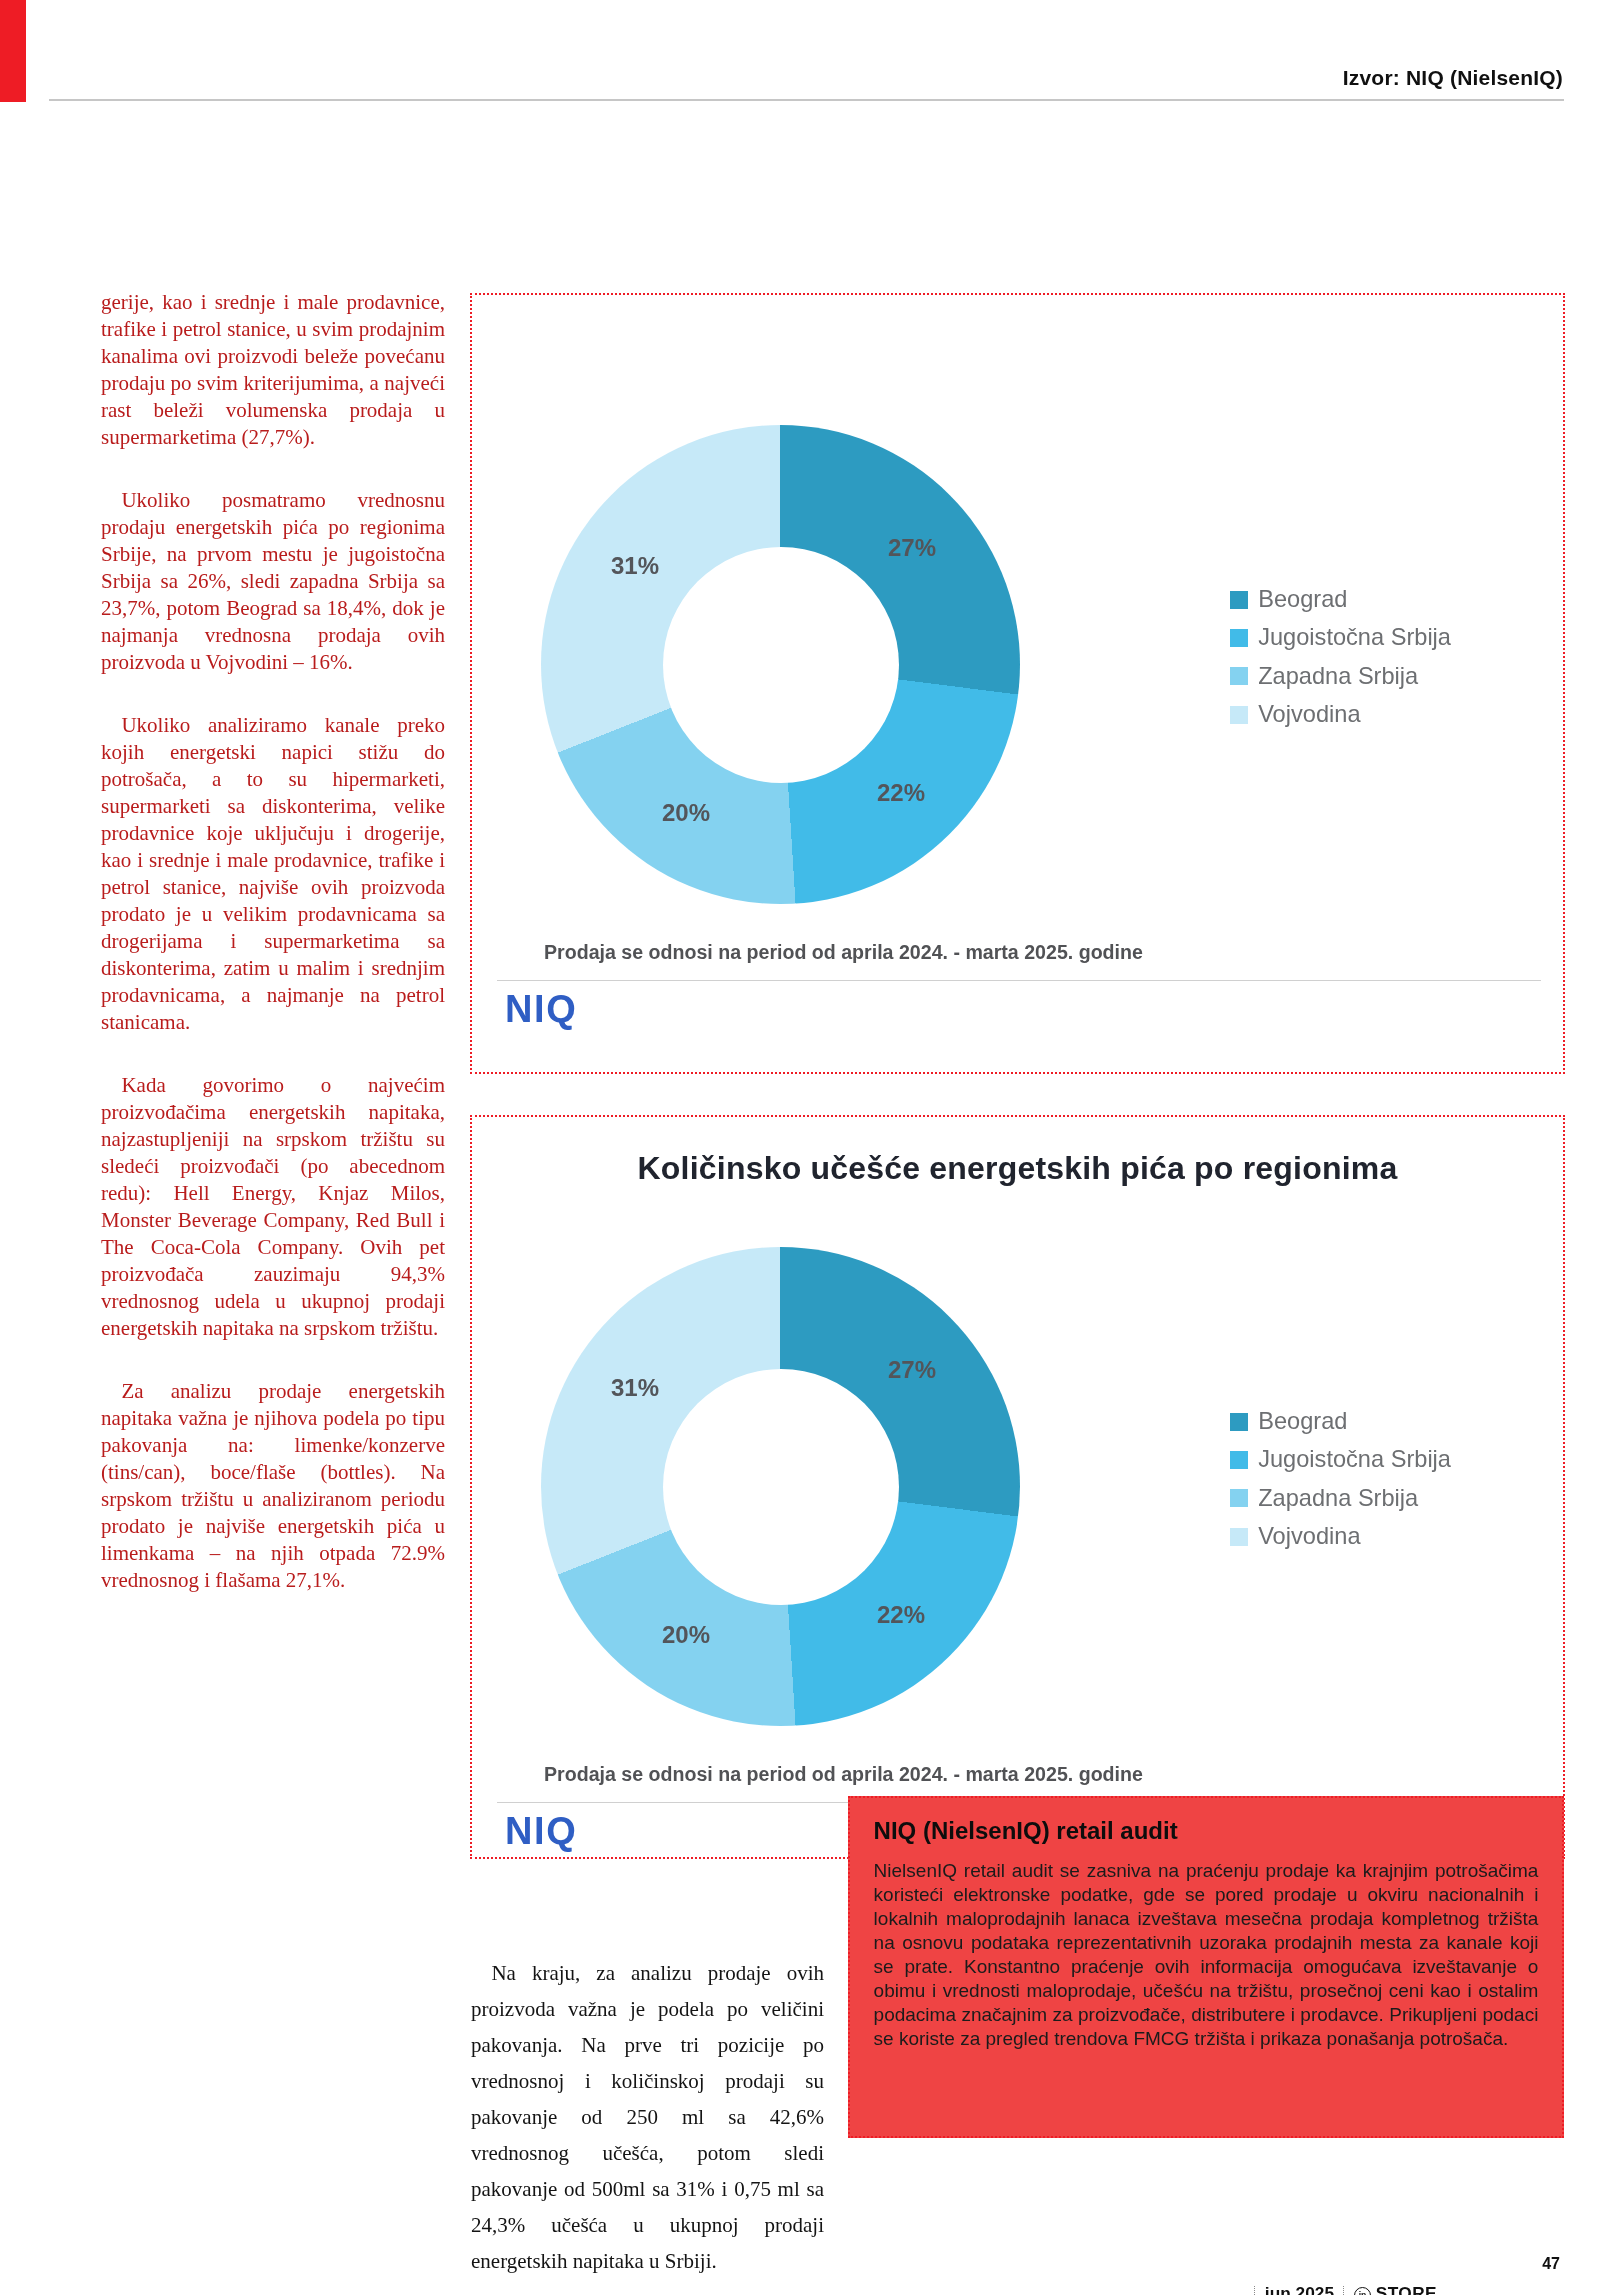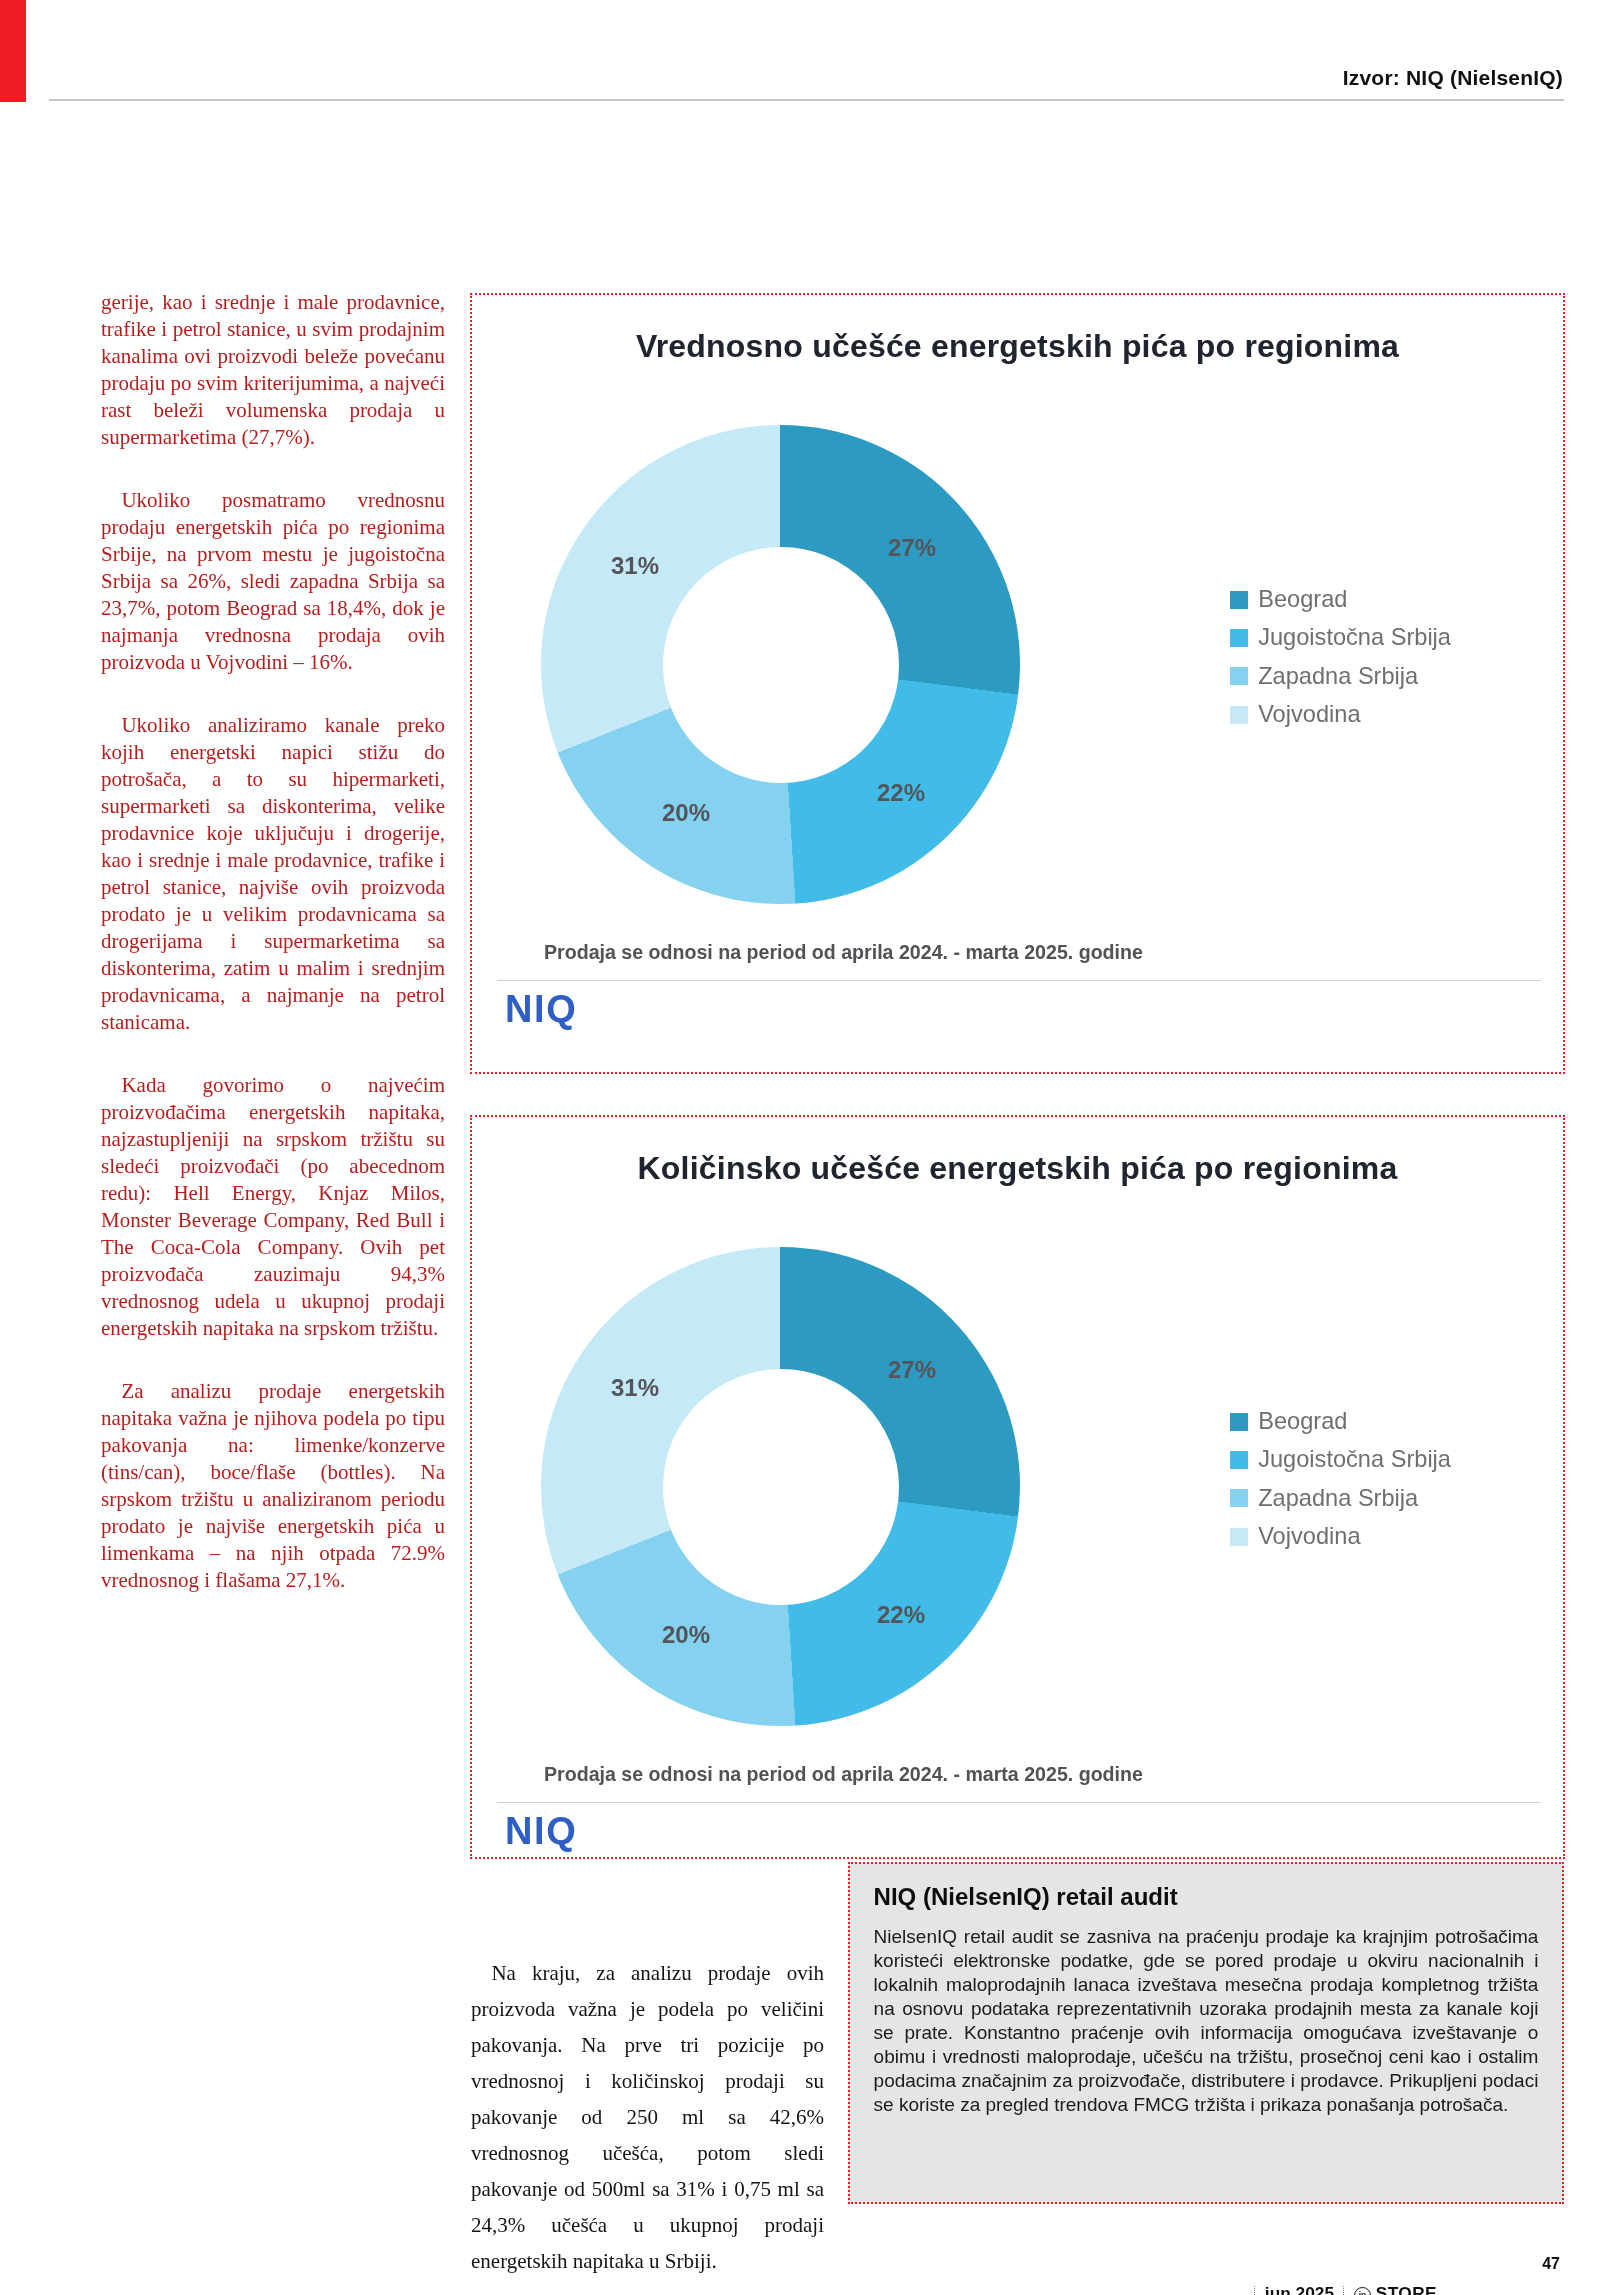--- a/index.html
+++ b/index.html
@@ -49,22 +49,22 @@
   .box-rule{position:absolute;left:25px;top:685px;width:1044px;height:0.8px;background:#d0d0d0;}
   .niq-logo{position:absolute;left:33px;top:693px;font-size:38px;font-weight:800;
     color:var(--niq-blue);letter-spacing:1.6px;}
 
   
   .mid-col{left:471px;top:1911px;width:353px;font-family:"Liberation Serif", serif;
     font-size:21px;line-height:36px;text-align:justify;color:#141414;margin-top:44px;}
   .mid-col p{text-indent:20.4px;}
 
   
-  .audit-box{left:848px;top:1862px;width:716px;height:342px;border:2.4px dotted var(--red);
-    padding:19px 23.6px;background:#e5e5e5;}
+  .audit-box{left:848px;top:1796px;width:716px;height:342px;border:2.4px dotted var(--red);
+    padding:19px 23.6px;background:#ef4444;}
   .audit-title{font-size:24px;font-weight:800;color:#0d0d0d;margin-bottom:14px;}
   .audit-body{font-size:19px;line-height:24px;color:#1b1b1b;text-align:justify;}
 
   
   .footer-meta{position:absolute;top:2260px;right:186px;display:flex;align-items:center;
     gap:9.4px;font-size:17.3px;color:#222;}
   .footer-site{font-weight:400;color:#333;margin-top:46px;}
   .footer-issue{font-weight:700;color:#101010;}
   .footer-sep{display:inline-block;width:0;height:15.7px;border-left:1.6px dotted #8a8a8a;}
   .footer-brand-wrap{display:flex;align-items:flex-end;gap:4.7px;}
@@ -85,21 +85,20 @@
 
   <div class="abs left-col">
     <p>gerije, kao i srednje i male prodavnice, trafike i petrol stanice, u svim prodajnim kanalima ovi proizvodi beleže povećanu prodaju po svim kriterijumima, a najveći rast beleži volumenska prodaja u supermarketima (27,7%).</p>
     <p class="indent">Ukoliko posmatramo vrednosnu prodaju energetskih pića po regionima Srbije, na prvom mestu je jugoistočna Srbija sa 26%, sledi zapadna Srbija sa 23,7%, potom Beograd sa 18,4%, dok je najmanja vrednosna prodaja ovih proizvoda u Vojvodini – 16%.</p>
     <p class="indent">Ukoliko analiziramo kanale preko kojih energetski napici stižu do potrošača, a to su hipermarketi, supermarketi sa diskonterima, velike prodavnice koje uključuju i drogerije, kao i srednje i male prodavnice, trafike i petrol stanice, najviše ovih proizvoda prodato je u velikim prodavnicama sa drogerijama i supermarketima sa diskonterima, zatim u malim i srednjim prodavnicama, a najmanje na petrol stanicama.</p>
     <p class="indent">Kada govorimo o najvećim proizvođačima energetskih napitaka, najzastupljeniji na srpskom tržištu su sledeći proizvođači (po abecednom redu): Hell Energy, Knjaz Milos, Monster Beverage Company, Red Bull i The Coca-Cola Company. Ovih pet proizvođača zauzimaju 94,3% vrednosnog udela u ukupnoj prodaji energetskih napitaka na srpskom tržištu.</p>
     <p class="indent">Za analizu prodaje energetskih napitaka važna je njihova podela po tipu pakovanja na: limenke/konzerve (tins/can), boce/flaše (bottles). Na srpskom tržištu u analiziranom periodu prodato je najviše energetskih pića u limenkama – na njih otpada 72.9% vrednosnog i flašama 27,1%.</p>
   </div>
 
   <section class="chart-box" id="chart-box-1">
-    <h2 class="chart-title">Vrednosno učešće energetskih pića po regionima</h2>
     <div class="donut-wrap">
       <div class="donut-ring" style="background: conic-gradient(rgb(45, 155, 193) 0%, rgb(45, 155, 193) 27%, rgb(65, 187, 232) 27%, rgb(65, 187, 232) 49%, rgb(132, 210, 240) 49%, rgb(132, 210, 240) 69%, rgb(198, 233, 248) 69%, rgb(198, 233, 248) 100%);"></div>
       <div class="donut-hole"></div>
       <div class="donut-labels">
           <span class="slice-label" style="left: 371px; top: 123px;">27%</span>
           <span class="slice-label" style="left: 360px; top: 368px;">22%</span>
           <span class="slice-label" style="left: 145px; top: 388px;">20%</span>
           <span class="slice-label" style="left: 94px; top: 141px;">31%</span>
         </div>
     </div>

